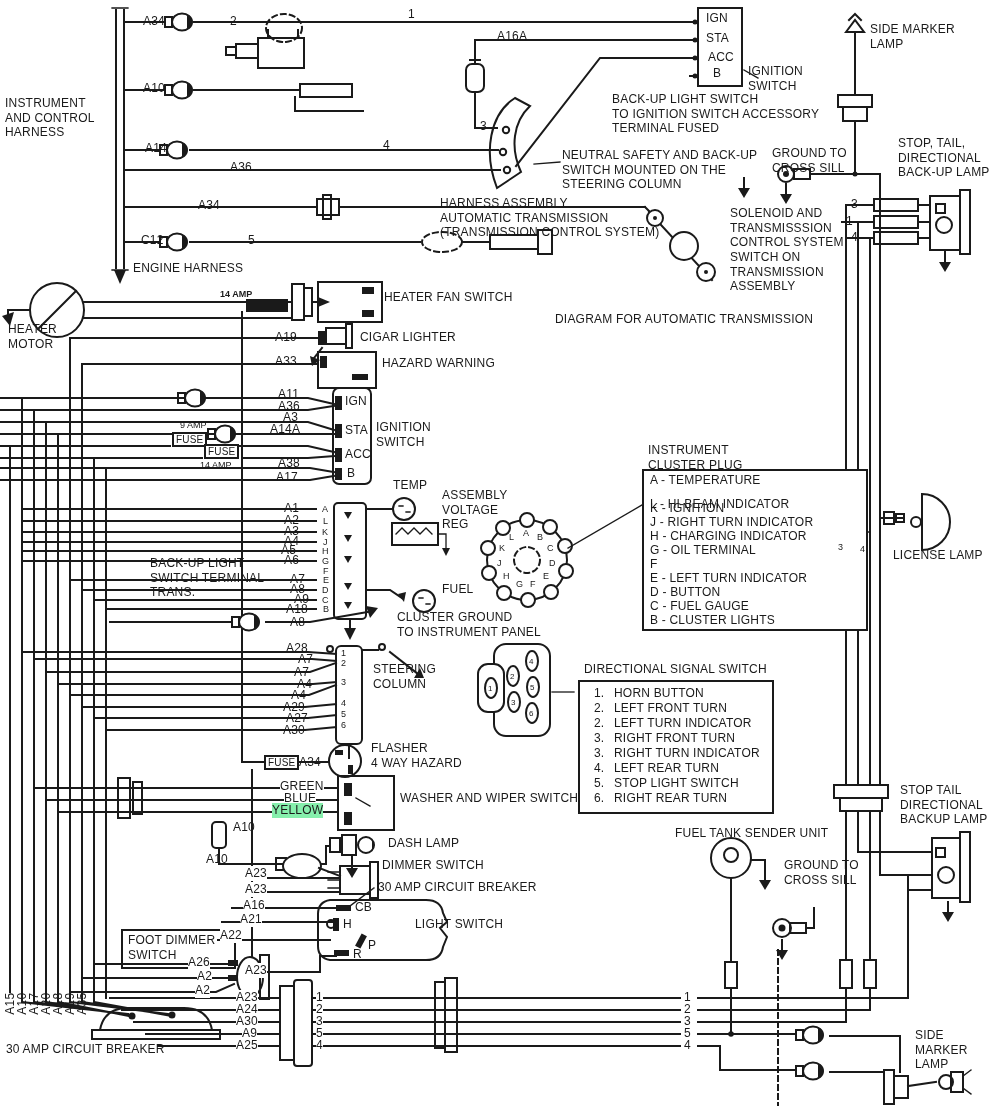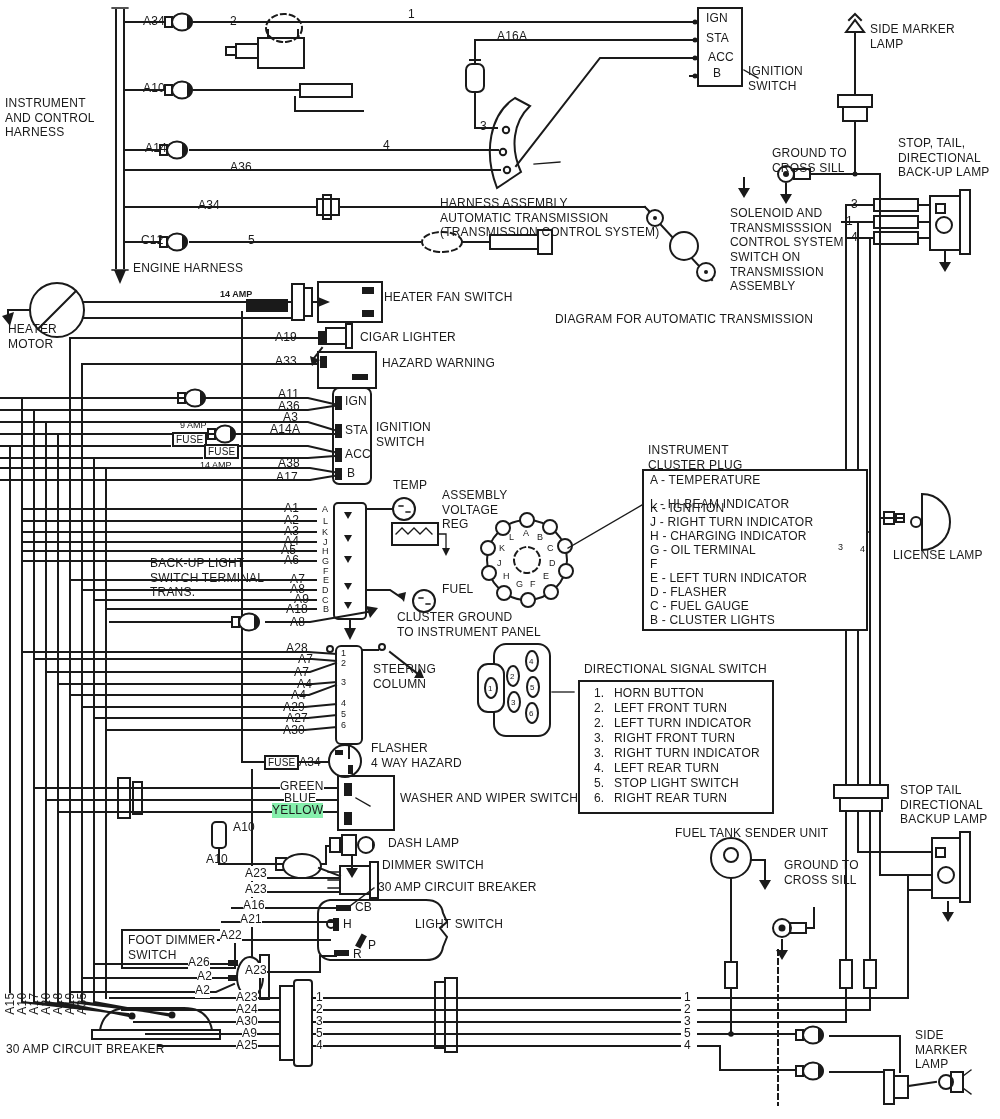--- a/index.html
+++ b/index.html
@@ -433,20 +433,26 @@
 <span class="L" style="left:480px;top:119px">3</span>
 <span class="L" style="left:133px;top:261px">ENGINE HARNESS</span>
 
 <span class="L" style="left:706px;top:11px">IGN</span>
 <span class="L" style="left:706px;top:31px">STA</span>
 <span class="L" style="left:708px;top:50px">ACC</span>
 <span class="L" style="left:713px;top:66px">B</span>
 <span class="L" style="left:748px;top:64px">IGNITION
 SWITCH</span>
 
+<span class="L" style="left:612px;top:92px">BACK-UP LIGHT SWITCH
+TO IGNITION SWITCH ACCESSORY
+TERMINAL FUSED</span>
+<span class="L" style="left:562px;top:148px">NEUTRAL SAFETY AND BACK-UP
+SWITCH MOUNTED ON THE
+STEERING COLUMN</span>
 <span class="L" style="left:730px;top:206px">SOLENOID AND
 TRANSMISSSION
 CONTROL SYSTEM
 SWITCH ON
 TRANSMISSION
 ASSEMBLY</span>
 <span class="L" style="left:440px;top:196px">HARNESS ASSEMBLY
 AUTOMATIC TRANSMISSION
 (TRANSMISSION CONTROL SYSTEM)</span>
 <span class="L" style="left:555px;top:312px">DIAGRAM FOR AUTOMATIC TRANSMISSION</span>
@@ -525,21 +531,21 @@
 CLUSTER PLUG</span>
 <div class="bx" style="left:642px;top:469px;width:222px;height:158px"></div>
 <span class="L" style="left:650px;top:473px">A - TEMPERATURE</span>
 <span class="L" style="left:650px;top:497px">L - HI-BEAM INDICATOR</span>
 <span class="L" style="left:650px;top:501px">K - IGNITION</span>
 <span class="L" style="left:650px;top:515px">J - RIGHT TURN INDICATOR</span>
 <span class="L" style="left:650px;top:529px">H - CHARGING INDICATOR</span>
 <span class="L" style="left:650px;top:543px">G - OIL TERMINAL</span>
 <span class="L" style="left:650px;top:557px">F</span>
 <span class="L" style="left:650px;top:571px">E - LEFT TURN INDICATOR</span>
-<span class="L" style="left:650px;top:585px">D - FLASHER</span>
+<span class="L" style="left:650px;top:585px">D - BUTTON</span>
 <span class="L" style="left:650px;top:599px">C - FUEL GAUGE</span>
 <span class="L" style="left:650px;top:613px">B - CLUSTER LIGHTS</span>
 
 <span class="L s" style="left:523px;top:528px">A</span>
 <span class="L s" style="left:537px;top:532px">B</span>
 <span class="L s" style="left:547px;top:543px">C</span>
 <span class="L s" style="left:549px;top:558px">D</span>
 <span class="L s" style="left:543px;top:571px">E</span>
 <span class="L s" style="left:530px;top:579px">F</span>
 <span class="L s" style="left:516px;top:579px">G</span>

